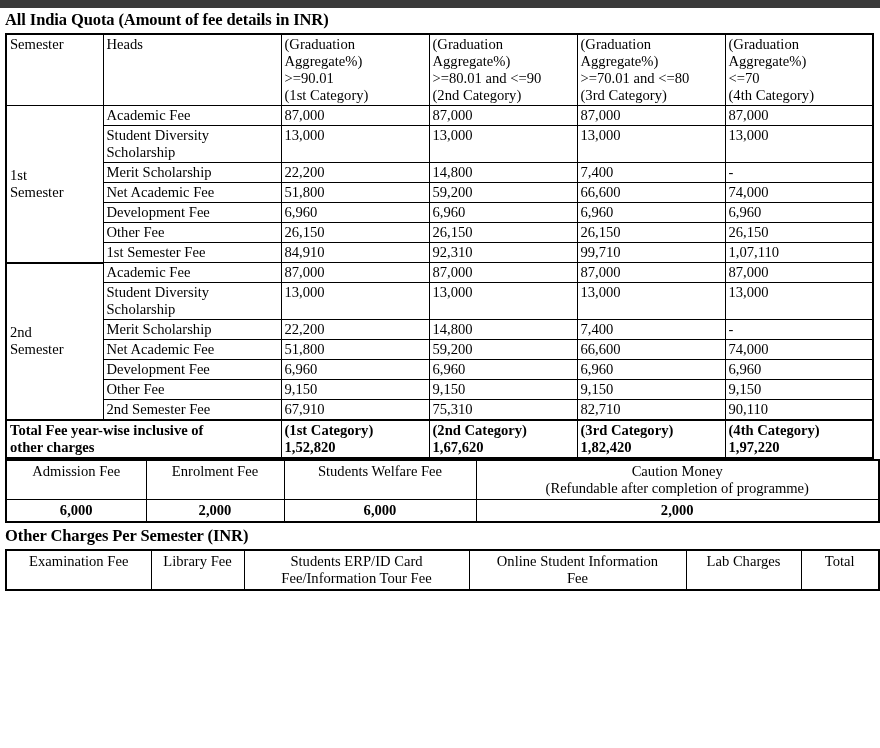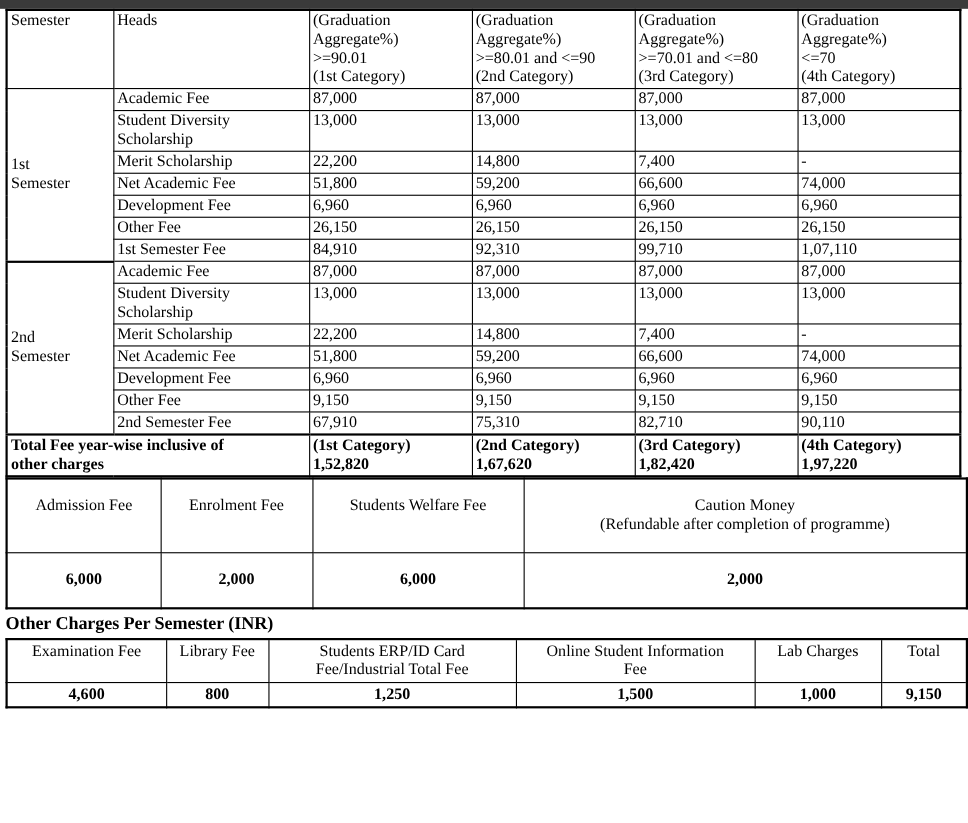--- a/index.html
+++ b/index.html
@@ -67,21 +67,21 @@
   #fee-table tr.sem-total-row td.head-cell { padding-left: 3px; }
   #fee-table tr.grand-row td {
     font-weight: bold;
     border-top: 2px solid #000;
     vertical-align: top;
   }
   .cat-line { display: block; }
 
   
   #onetime-table { width: 873px; }
-  #onetime-table td { text-align: center; vertical-align: top; padding: 16px 4px; }
+  #onetime-table td { text-align: center; vertical-align: top; padding: 2px 4px; }
   #onetime-table tr.values-row td { font-weight: bold; }
 
   
   #other-table { width: 873px; }
   #other-table td { text-align: center; vertical-align: top; padding: 2px 4px; }
   #other-table tr.values-row td { font-weight: bold; }
 
   .h-semester { width: 97px; }
   .h-heads    { width: 178px; }
   .h-cat      { width: 148px; }
@@ -98,20 +98,21 @@
   .x-lab  { width: 115px; }
   .x-tot  { width: 78px; }
 </style>
 </head>
 <body>
 
 <div id="topbar" style="background: rgb(58, 58, 58);"></div>
 
 <div class="page">
 
+  <div class="section-title" id="title-main">All India Quota (Amount of fee details in INR)</div>
 
   <table id="fee-table">
     <colgroup>
       <col class="h-semester">
         <col class="h-heads">
       <col class="h-cat">
         <col class="h-cat">
         <col class="h-cat">
         <col class="h-cat">
     </colgroup>
@@ -321,33 +322,25 @@
         <col class="x-osi">
         <col class="x-lab">
         <col class="x-tot">
     </colgroup>
     <tbody>
       <tr>
         <td>Examination Fee</td>
         <td>Library Fee</td>
         <td>
           <span class="cat-line">Students ERP/ID Card</span>
-          <span class="cat-line">Fee/Industrial Total Fee</span>
+          <span class="cat-line">Fee/Information Tour Fee</span>
         </td>
         <td>
           <span class="cat-line">Online Student Information</span>
           <span class="cat-line">Fee</span>
         </td>
         <td>Lab Charges</td>
         <td>Total</td>
       </tr>
-      <tr class="values-row">
-        <td>4,600</td>
-        <td>800</td>
-        <td>1,250</td>
-        <td>1,500</td>
-        <td>1,000</td>
-        <td>9,150</td>
-      </tr>
     </tbody>
   </table>
 
 </div>
 
 </body></html>

